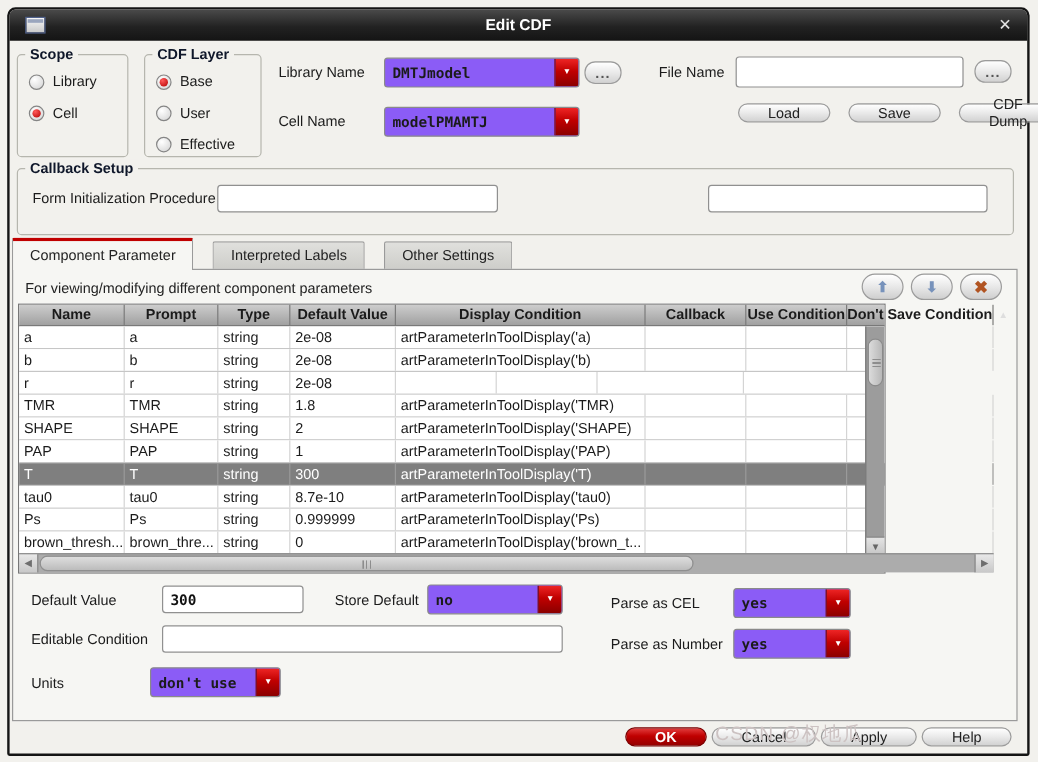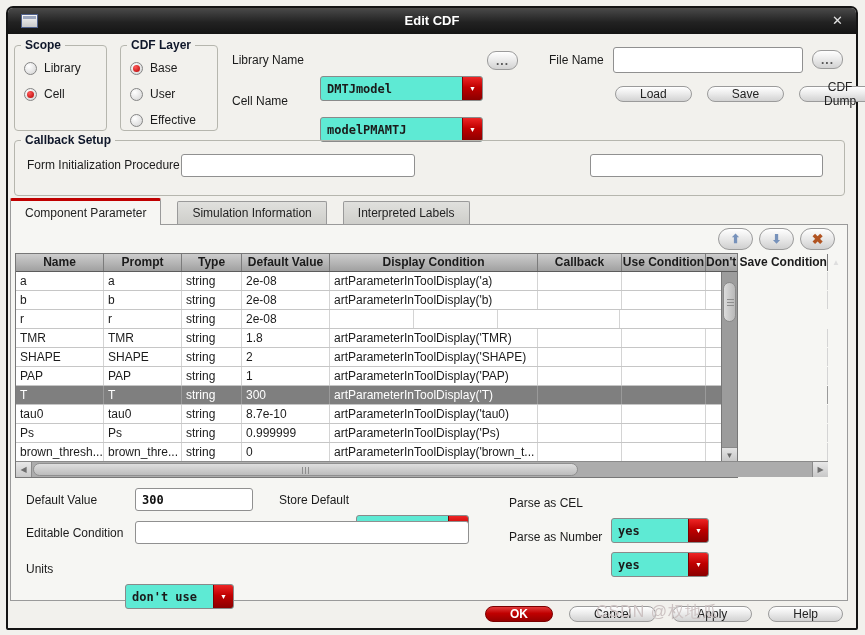--- a/index.html
+++ b/index.html
@@ -36,21 +36,21 @@
   .radio-col { display:flex; flex-direction:column; gap:12px; padding:15px 9px; }
   .radio-row { display:flex; align-items:center; gap:7px; }
   .radio { width:13px; height:13px; border-radius:50%; border:1px solid #858585;
     background:radial-gradient(circle at 35% 30%,#ffffff,#d2d2d2); position:relative; flex:0 0 auto; }
   .radio.sel::after { content:""; position:absolute; left:2px; top:2px; width:7px; height:7px;
     border-radius:50%; background:radial-gradient(circle at 35% 30%,#ff5a5a,#b40000); }
 
   .flabel { position:absolute; white-space:nowrap; }
 
   
-  .combo { position:absolute; background:#5eead4; border:1px solid #8a8a8a; border-radius:3px; display:flex; overflow:hidden;margin-top:28px; }
+  .combo { position:absolute; background:#8b5cf6; border:1px solid #8a8a8a; border-radius:3px; display:flex; overflow:hidden; }
   .combo-value { flex:1; font-family:"DejaVu Sans Mono","Liberation Mono",monospace;
     font-weight:bold; font-size:12px; padding-left:6px; display:flex; align-items:center; white-space:pre; }
   .combo-btn { width:20px; flex:0 0 auto; background:linear-gradient(#ee2525,#c00000 45%,#8a0000);
     border-left:1px solid #7c0000; display:flex; align-items:center; justify-content:center;
     color:#fff; font-size:7px; }
   .tinput { position:absolute; background:#fff; border:1px solid #909090; border-radius:3px;
     font-family:"DejaVu Sans Mono","Liberation Mono",monospace; font-weight:bold; font-size:12px;
     padding:0 6px; color:#111; outline:none; }
 
   
@@ -107,21 +107,21 @@
     background:linear-gradient(#e8e8e8,#c8c8c8); color:#6e6e6e; font-size:8px;
     display:flex; align-items:center; justify-content:center; }
   .h-left { left:0; border-right:1px solid #8a8a8a; }
   .h-right { right:0; border-left:1px solid #8a8a8a; }
   .hthumb { position:absolute; left:17px; top:1px; width:545px; height:13px;
     background:linear-gradient(#dedede,#bcbcbc); border:1px solid #8f8f8f; border-radius:7px; }
   .hthumb::after { content:""; position:absolute; left:50%; top:3px; margin-left:-4px; width:8px; height:7px;
     background:repeating-linear-gradient(90deg,#8d8d8d 0 1px,transparent 1px 3px); }
 
   
-  .footer { position:absolute; right:13px; top:572px; display:flex; gap:16px; z-index:5; }
+  .footer { position:absolute; right:13px; top:572px; display:flex; gap:4px; z-index:5; }
   .watermark { position:absolute; left:596px; top:602px; z-index:30; pointer-events:none;
     color:#ccc2c2; font-size:16px; letter-spacing:1px; }
 </style>
 </head>
 <body>
 
 <div class="window">
 
   <div class="titlebar">
     <span class="win-icon"></span>
@@ -188,25 +188,26 @@
 
     <div class="groupbox" style="left:6px; top:106px; width:831px; height:56px;">
       <span class="gtitle">Callback Setup</span>
       <span class="flabel" style="left:12px; top:13px; line-height:23px;">Form Initialization Procedure</span>
       <input class="tinput" style="left: 166px; top: 13px; width: 234px; height: 23px;" value="">
       <input class="tinput" style="left: 575px; top: 13px; width: 233px; height: 23px;" value="">
     </div>
 
     <div class="tabs" id="tabs">
         <div class="tab active">Component Parameter</div>
-        <div class="tab">Simulation Information</div>
         <div class="tab">Interpreted Labels</div>
+        <div class="tab">Other Settings</div>
       </div>
 
     <div class="panel">
+      <span class="hint">For viewing/modifying different component parameters</span>
 
       <div class="icon-btns">
         <button class="icon-pill">
             <span class="up-glyph">⬆</span>
           </button>
         <button class="icon-pill">
             <span class="down-glyph">⬇</span>
           </button>
         <button class="icon-pill">
             <span class="x-glyph">✖</span>

